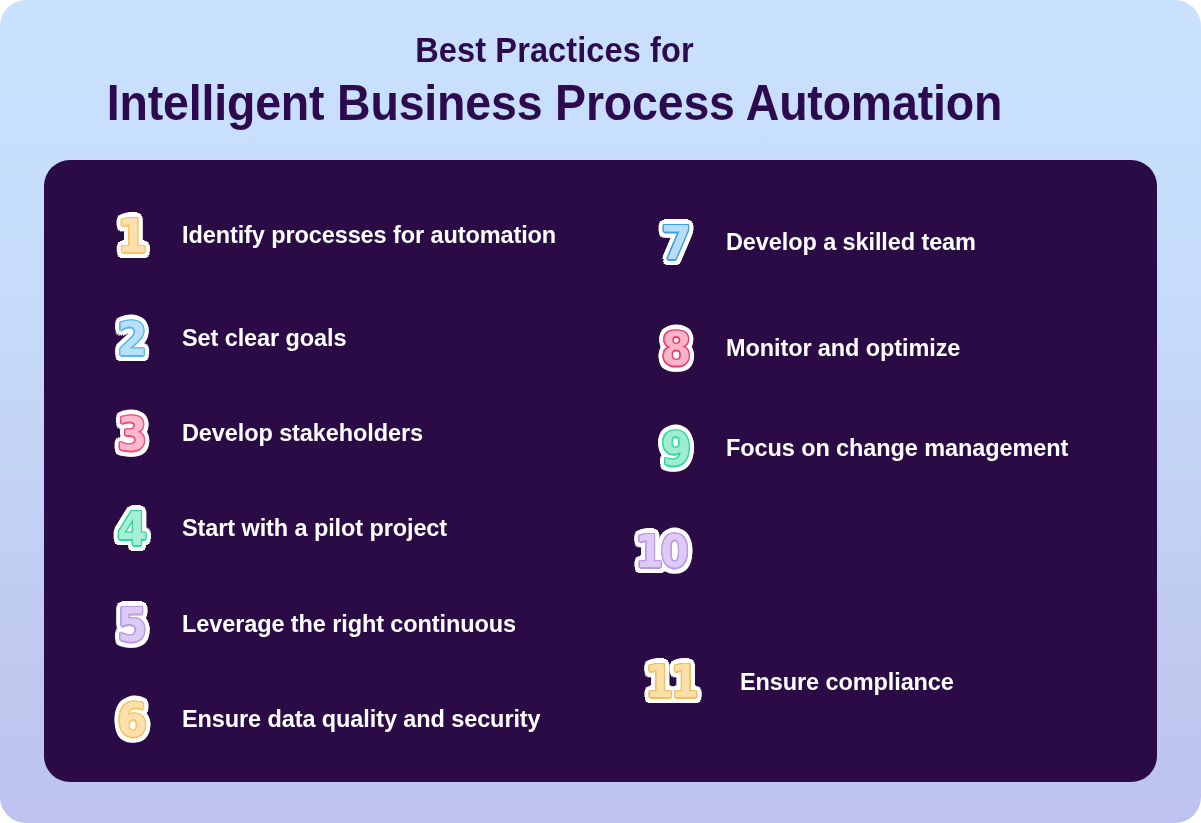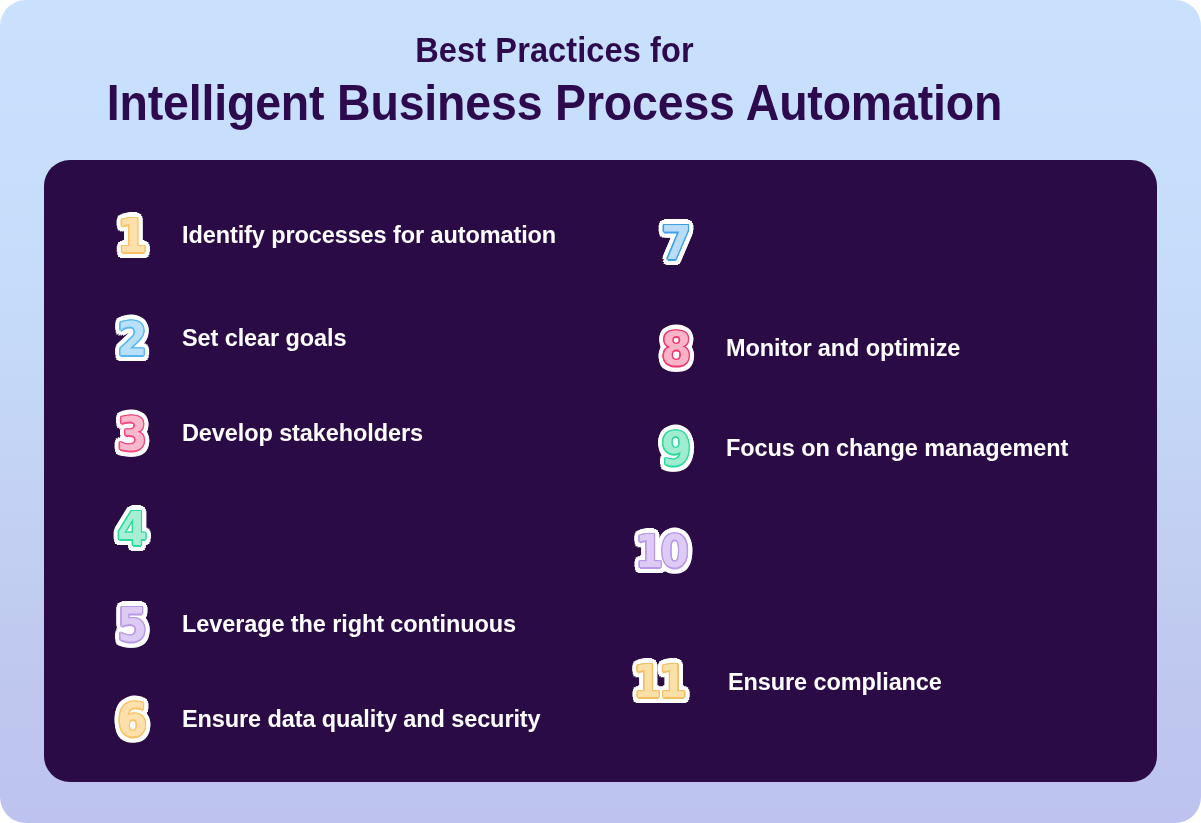--- a/index.html
+++ b/index.html
@@ -121,21 +121,21 @@
   #r3  { left: 20px;  top: 236px; }
   #r4  { left: 20px;  top: 331px; }
   #r5  { left: 20px;  top: 427px; }
   #r6  { left: 20px;  top: 522px; }
 
   
   #r7  { left: 24px;  top: 45px;  }
   #r8  { left: 24px;  top: 151px; }
   #r9  { left: 24px;  top: 251px; }
   #r10 { left: 10px;  top: 355px; }
-  #r11 { left: 8px;  top: 485px; }
+  #r11 { left: 20px;  top: 485px; }
 
   #r1 .row-text, #r10 .row-text { line-height: 32px; }
   #r11 .row-text { margin-left: 32px; }
 </style>
 </head>
 <body>
 
 <div id="poster">
 
   <div class="title-block">
@@ -165,20 +165,21 @@
         <span class="badge">
           <span class="digits" style="color: rgb(252, 185, 205); text-shadow: rgb(244, 74, 126) -1.5px 0px 0px, rgb(244, 74, 126) 1.5px 0px 0px, rgb(244, 74, 126) 0px -1.5px 0px, rgb(244, 74, 126) 0px 1.5px 0px, rgb(244, 74, 126) -1.2px -1.2px 0px, rgb(244, 74, 126) 1.2px -1.2px 0px, rgb(244, 74, 126) -1.2px 1.2px 0px, rgb(244, 74, 126) 1.2px 1.2px 0px, rgb(255, 255, 255) -6px 0px 0px, rgb(255, 255, 255) 6px 0px 0px, rgb(255, 255, 255) 0px -6px 0px, rgb(255, 255, 255) 0px 6px 0px, rgb(255, 255, 255) -4.5px -4.5px 0px, rgb(255, 255, 255) 4.5px -4.5px 0px, rgb(255, 255, 255) -4.5px 4.5px 0px, rgb(255, 255, 255) 4.5px 4.5px 0px, rgb(255, 255, 255) -5.5px -2.5px 0px, rgb(255, 255, 255) 5.5px -2.5px 0px, rgb(255, 255, 255) -5.5px 2.5px 0px, rgb(255, 255, 255) 5.5px 2.5px 0px, rgb(255, 255, 255) -2.5px -5.5px 0px, rgb(255, 255, 255) 2.5px -5.5px 0px, rgb(255, 255, 255) -2.5px 5.5px 0px, rgb(255, 255, 255) 2.5px 5.5px 0px;">3</span>
         </span>
         <span class="row-text">Develop stakeholders</span>
       </div>
 
       <div class="row" id="r4">
         <span class="badge">
           <span class="digits" style="color: rgb(168, 238, 212); text-shadow: rgb(42, 219, 160) -1.5px 0px 0px, rgb(42, 219, 160) 1.5px 0px 0px, rgb(42, 219, 160) 0px -1.5px 0px, rgb(42, 219, 160) 0px 1.5px 0px, rgb(42, 219, 160) -1.2px -1.2px 0px, rgb(42, 219, 160) 1.2px -1.2px 0px, rgb(42, 219, 160) -1.2px 1.2px 0px, rgb(42, 219, 160) 1.2px 1.2px 0px, rgb(255, 255, 255) -6px 0px 0px, rgb(255, 255, 255) 6px 0px 0px, rgb(255, 255, 255) 0px -6px 0px, rgb(255, 255, 255) 0px 6px 0px, rgb(255, 255, 255) -4.5px -4.5px 0px, rgb(255, 255, 255) 4.5px -4.5px 0px, rgb(255, 255, 255) -4.5px 4.5px 0px, rgb(255, 255, 255) 4.5px 4.5px 0px, rgb(255, 255, 255) -5.5px -2.5px 0px, rgb(255, 255, 255) 5.5px -2.5px 0px, rgb(255, 255, 255) -5.5px 2.5px 0px, rgb(255, 255, 255) 5.5px 2.5px 0px, rgb(255, 255, 255) -2.5px -5.5px 0px, rgb(255, 255, 255) 2.5px -5.5px 0px, rgb(255, 255, 255) -2.5px 5.5px 0px, rgb(255, 255, 255) 2.5px 5.5px 0px;">4</span>
         </span>
+        <span class="row-text">Start with a pilot project</span>
       </div>
 
       <div class="row" id="r5">
         <span class="badge">
           <span class="digits" style="color: rgb(221, 202, 245); text-shadow: rgb(185, 152, 232) -1.5px 0px 0px, rgb(185, 152, 232) 1.5px 0px 0px, rgb(185, 152, 232) 0px -1.5px 0px, rgb(185, 152, 232) 0px 1.5px 0px, rgb(185, 152, 232) -1.2px -1.2px 0px, rgb(185, 152, 232) 1.2px -1.2px 0px, rgb(185, 152, 232) -1.2px 1.2px 0px, rgb(185, 152, 232) 1.2px 1.2px 0px, rgb(255, 255, 255) -6px 0px 0px, rgb(255, 255, 255) 6px 0px 0px, rgb(255, 255, 255) 0px -6px 0px, rgb(255, 255, 255) 0px 6px 0px, rgb(255, 255, 255) -4.5px -4.5px 0px, rgb(255, 255, 255) 4.5px -4.5px 0px, rgb(255, 255, 255) -4.5px 4.5px 0px, rgb(255, 255, 255) 4.5px 4.5px 0px, rgb(255, 255, 255) -5.5px -2.5px 0px, rgb(255, 255, 255) 5.5px -2.5px 0px, rgb(255, 255, 255) -5.5px 2.5px 0px, rgb(255, 255, 255) 5.5px 2.5px 0px, rgb(255, 255, 255) -2.5px -5.5px 0px, rgb(255, 255, 255) 2.5px -5.5px 0px, rgb(255, 255, 255) -2.5px 5.5px 0px, rgb(255, 255, 255) 2.5px 5.5px 0px;">5</span>
         </span>
         <span class="row-text">Leverage the right continuous</span>
       </div>
 
       <div class="row" id="r6">
@@ -189,20 +190,21 @@
       </div>
 
     </div>
 
     <div class="column" id="col-right">
 
       <div class="row" id="r7">
         <span class="badge">
           <span class="digits" style="color: rgb(185, 221, 248); text-shadow: rgb(62, 159, 232) -1.5px 0px 0px, rgb(62, 159, 232) 1.5px 0px 0px, rgb(62, 159, 232) 0px -1.5px 0px, rgb(62, 159, 232) 0px 1.5px 0px, rgb(62, 159, 232) -1.2px -1.2px 0px, rgb(62, 159, 232) 1.2px -1.2px 0px, rgb(62, 159, 232) -1.2px 1.2px 0px, rgb(62, 159, 232) 1.2px 1.2px 0px, rgb(255, 255, 255) -6px 0px 0px, rgb(255, 255, 255) 6px 0px 0px, rgb(255, 255, 255) 0px -6px 0px, rgb(255, 255, 255) 0px 6px 0px, rgb(255, 255, 255) -4.5px -4.5px 0px, rgb(255, 255, 255) 4.5px -4.5px 0px, rgb(255, 255, 255) -4.5px 4.5px 0px, rgb(255, 255, 255) 4.5px 4.5px 0px, rgb(255, 255, 255) -5.5px -2.5px 0px, rgb(255, 255, 255) 5.5px -2.5px 0px, rgb(255, 255, 255) -5.5px 2.5px 0px, rgb(255, 255, 255) 5.5px 2.5px 0px, rgb(255, 255, 255) -2.5px -5.5px 0px, rgb(255, 255, 255) 2.5px -5.5px 0px, rgb(255, 255, 255) -2.5px 5.5px 0px, rgb(255, 255, 255) 2.5px 5.5px 0px;">7</span>
         </span>
+        <span class="row-text">Develop a skilled team</span>
       </div>
 
       <div class="row" id="r8">
         <span class="badge">
           <span class="digits" style="color: rgb(251, 179, 200); text-shadow: rgb(244, 55, 111) -1.5px 0px 0px, rgb(244, 55, 111) 1.5px 0px 0px, rgb(244, 55, 111) 0px -1.5px 0px, rgb(244, 55, 111) 0px 1.5px 0px, rgb(244, 55, 111) -1.2px -1.2px 0px, rgb(244, 55, 111) 1.2px -1.2px 0px, rgb(244, 55, 111) -1.2px 1.2px 0px, rgb(244, 55, 111) 1.2px 1.2px 0px, rgb(255, 255, 255) -6px 0px 0px, rgb(255, 255, 255) 6px 0px 0px, rgb(255, 255, 255) 0px -6px 0px, rgb(255, 255, 255) 0px 6px 0px, rgb(255, 255, 255) -4.5px -4.5px 0px, rgb(255, 255, 255) 4.5px -4.5px 0px, rgb(255, 255, 255) -4.5px 4.5px 0px, rgb(255, 255, 255) 4.5px 4.5px 0px, rgb(255, 255, 255) -5.5px -2.5px 0px, rgb(255, 255, 255) 5.5px -2.5px 0px, rgb(255, 255, 255) -5.5px 2.5px 0px, rgb(255, 255, 255) 5.5px 2.5px 0px, rgb(255, 255, 255) -2.5px -5.5px 0px, rgb(255, 255, 255) 2.5px -5.5px 0px, rgb(255, 255, 255) -2.5px 5.5px 0px, rgb(255, 255, 255) 2.5px 5.5px 0px;">8</span>
         </span>
         <span class="row-text">Monitor and optimize</span>
       </div>
 
       <div class="row" id="r9">

